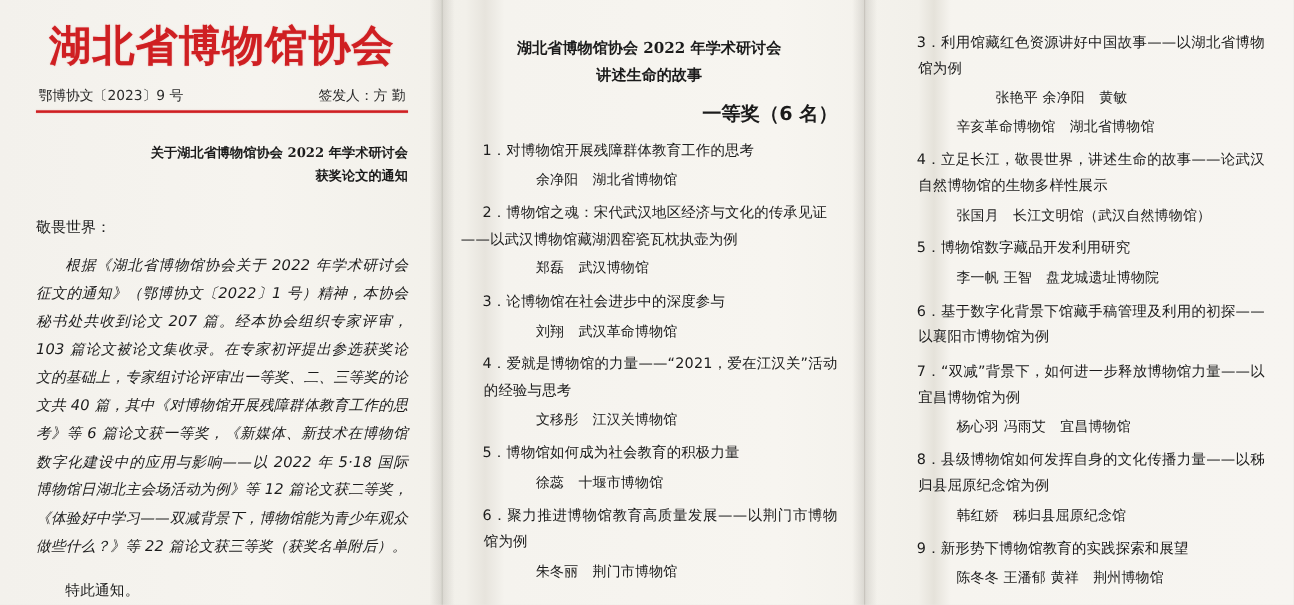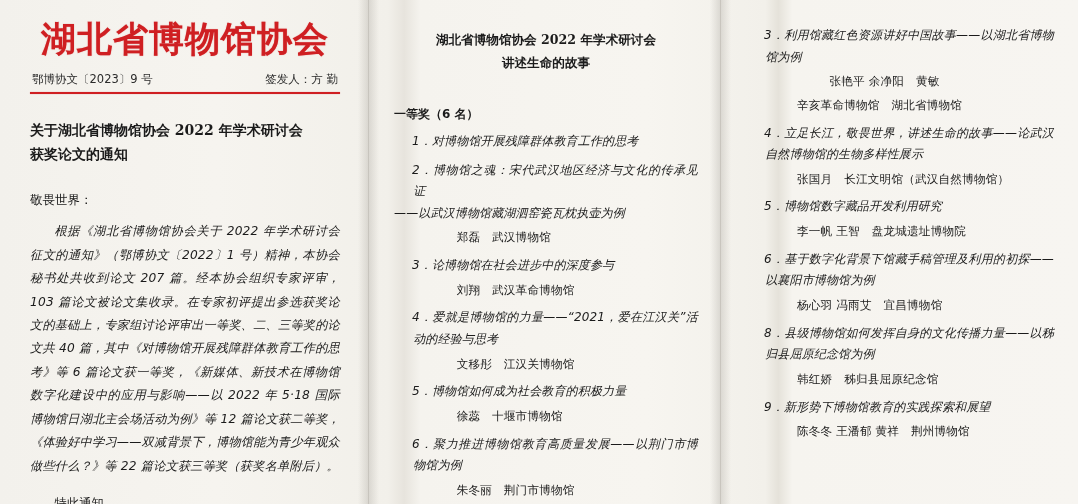--- a/index.html
+++ b/index.html
@@ -48,24 +48,24 @@
     margin-top: 14px;
     padding: 0 2px;
   }
   .red-rule {
     height: 2px;
     background: #cf1f22;
     margin-top: 5px;
     box-shadow: 0 0 1px rgba(207,31,34,0.6);
   }
   .doc-title {
-    text-align: left;
+    text-align: right;
     font-family: "DejaVu Serif", "Liberation Serif", serif;
     font-weight: bold;
-    font-size: 14px;
+    font-size: 11px;
     color: #1b1b1b;
     line-height: 1.75;
     margin-top: 24px;
   }
   .salutation {
     font-size: 12.5px;
     color: #1b1b1b;
     margin-top: 22px;
     line-height: 1.8;
   }
@@ -74,47 +74,47 @@
     color: #1b1b1b;
     line-height: 1.92;
     text-align: justify;
     text-indent: 2em;
     margin-top: 9px;
     letter-spacing: 0.2px;
   }
   .para.indent1 { text-indent: 2em; font-style: italic; }
   .para.tight { margin-top: 14px; }
   
-  .col2 { left: 368px; width: 352px; padding: 28px 22px 0 26px; }
+  .col2 { left: 368px; width: 352px; padding: 28px 22px 0 16px; }
   .col3 { left: 720px; width: 358px; padding: 18px 24px 0 26px; }
   .list-title {
     text-align: center;
     font-family: "DejaVu Serif", "Liberation Serif", serif;
     font-weight: bold;
     font-size: 12.6px;
     color: #1b1b1b;
     line-height: 1.85;
   }
   .award-head {
-    font-size: 12px;
-    font-weight: bold;
-    color: #1b1b1b;
-    margin-top: 29px;
+    font-size: 16px;
+    font-weight: bold;
+    color: #1b1b1b;
+    margin-top: 6px;
     line-height: 1.7;
+    text-align: right;
   }
   .entry {
     font-size: 12px;
     color: #1b1b1b;
     line-height: 1.8;
     margin-top: 7px;
     text-align: justify;
     padding-left: 1.6em;
     text-indent: -0.1em;
     letter-spacing: 0.15px;
-    font-style: italic;
   }
   .entry.cont {
     padding-left: 0;
     text-indent: 0;
     margin-top: 0;
   }
   .credit {
     font-size: 11.6px;
     color: #1b1b1b;
     line-height: 1.7;
@@ -166,20 +166,21 @@
 
   <div class="col col2">
     <div class="list-title">
       <div>湖北省博物馆协会 2022 年学术研讨会</div>
       <div>讲述生命的故事</div>
     </div>
 
     <div class="award-head">一等奖（6 名）</div>
 
     <div class="entry">1．对博物馆开展残障群体教育工作的思考</div>
+    <div class="credit">余净阳　湖北省博物馆</div>
 
     <div class="entry">2．博物馆之魂：宋代武汉地区经济与文化的传承见证</div>
     <div class="entry cont">——以武汉博物馆藏湖泗窑瓷瓦枕执壶为例</div>
     <div class="credit">郑磊　武汉博物馆</div>
 
     <div class="entry">3．论博物馆在社会进步中的深度参与</div>
     <div class="credit">刘翔　武汉革命博物馆</div>
 
     <div class="entry">4．爱就是博物馆的力量——“2021，爱在江汉关”活动的经验与思考</div>
     <div class="credit">文移彤　江汉关博物馆</div>
@@ -202,20 +203,21 @@
     <div class="credit mid">辛亥革命博物馆　湖北省博物馆</div>
 
     <div class="entry">4．立足长江，敬畏世界，讲述生命的故事——论武汉自然博物馆的生物多样性展示</div>
     <div class="credit mid">张国月　长江文明馆（武汉自然博物馆）</div>
 
     <div class="entry">5．博物馆数字藏品开发利用研究</div>
     <div class="credit mid">李一帆 王智　盘龙城遗址博物院</div>
 
     <div class="entry">6．基于数字化背景下馆藏手稿管理及利用的初探——以襄阳市博物馆为例</div>
 
+    <div class="entry">7．“双减”背景下，如何进一步释放博物馆力量——以宜昌博物馆为例</div>
     <div class="credit mid">杨心羽 冯雨艾　宜昌博物馆</div>
 
     <div class="entry">8．县级博物馆如何发挥自身的文化传播力量——以秭归县屈原纪念馆为例</div>
     <div class="credit mid">韩红娇　秭归县屈原纪念馆</div>
 
     <div class="entry">9．新形势下博物馆教育的实践探索和展望</div>
     <div class="credit mid">陈冬冬 王潘郁 黄祥　荆州博物馆</div>
 
   </div>
 

